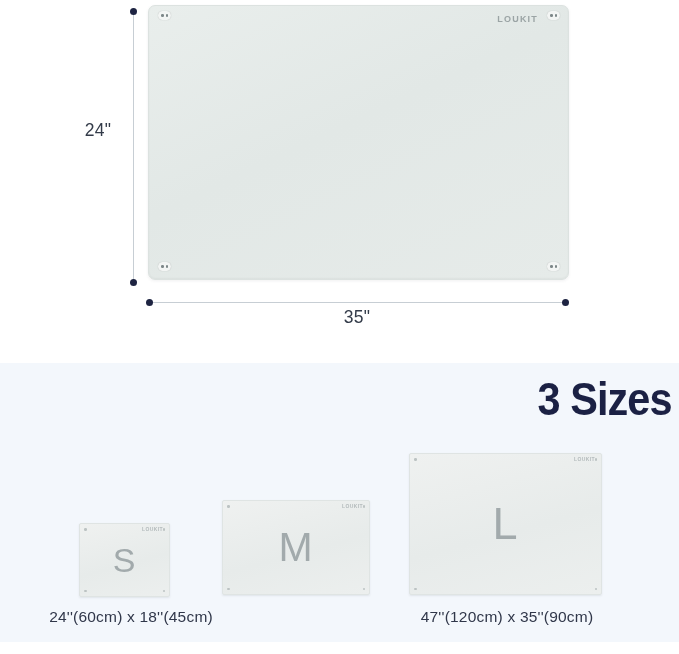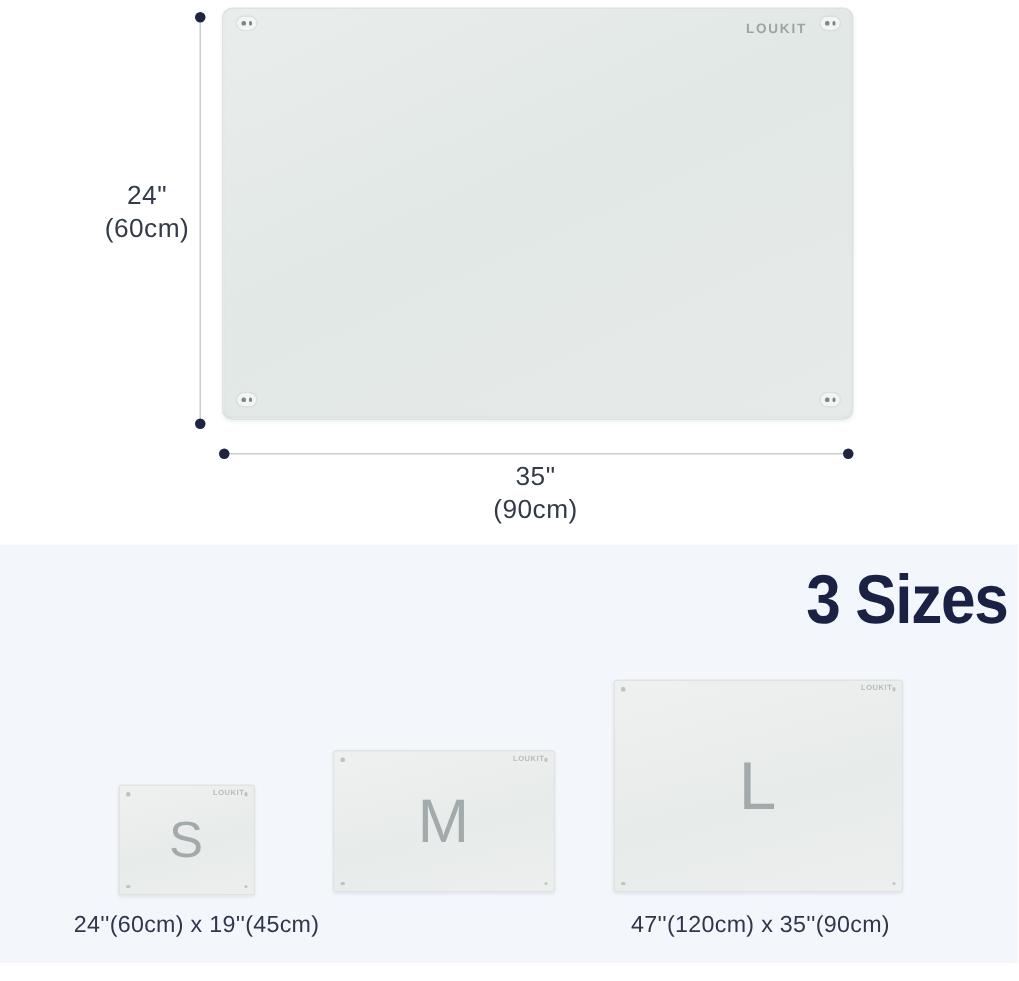--- a/index.html
+++ b/index.html
@@ -115,26 +115,24 @@
     <div class="dim-line-v"></div>
     <div class="dim-dot dot-v-top"></div>
     <div class="dim-dot dot-v-bot"></div>
 
     <div class="dim-line-h"></div>
     <div class="dim-dot dot-h-left"></div>
     <div class="dim-dot dot-h-right"></div>
 
     <div class="dim-label dim-label-height">
       <span>24"</span>
-      <span>(60cm)</span>
     </div>
 
     <div class="dim-label dim-label-width">
       <span>35"</span>
-      <span>(90cm)</span>
     </div>
   </div>
 
   <div class="sizes">
 
     <div class="sizes-title">
       <span>3 Sizes</span>
     </div>
 
     <div class="size-board board-s">
@@ -157,16 +155,16 @@
 
     <div class="size-board board-l">
       <span class="mini-logo">LOUKIT</span>
       <span class="corner-dot cd-tl"></span>
       <span class="corner-dot cd-tr"></span>
       <span class="corner-dot cd-bl"></span>
       <span class="corner-dot cd-br"></span>
       <span class="letter">L</span>
     </div>
 
-    <div class="size-label label-s">24''(60cm) x 19''(45cm)</div>
+    <div class="size-label label-s">24''(60cm) x 18''(45cm)</div>
     <div class="size-label label-l">47''(120cm) x 35''(90cm)</div>
   </div>
 </div>
 
 </body></html>

